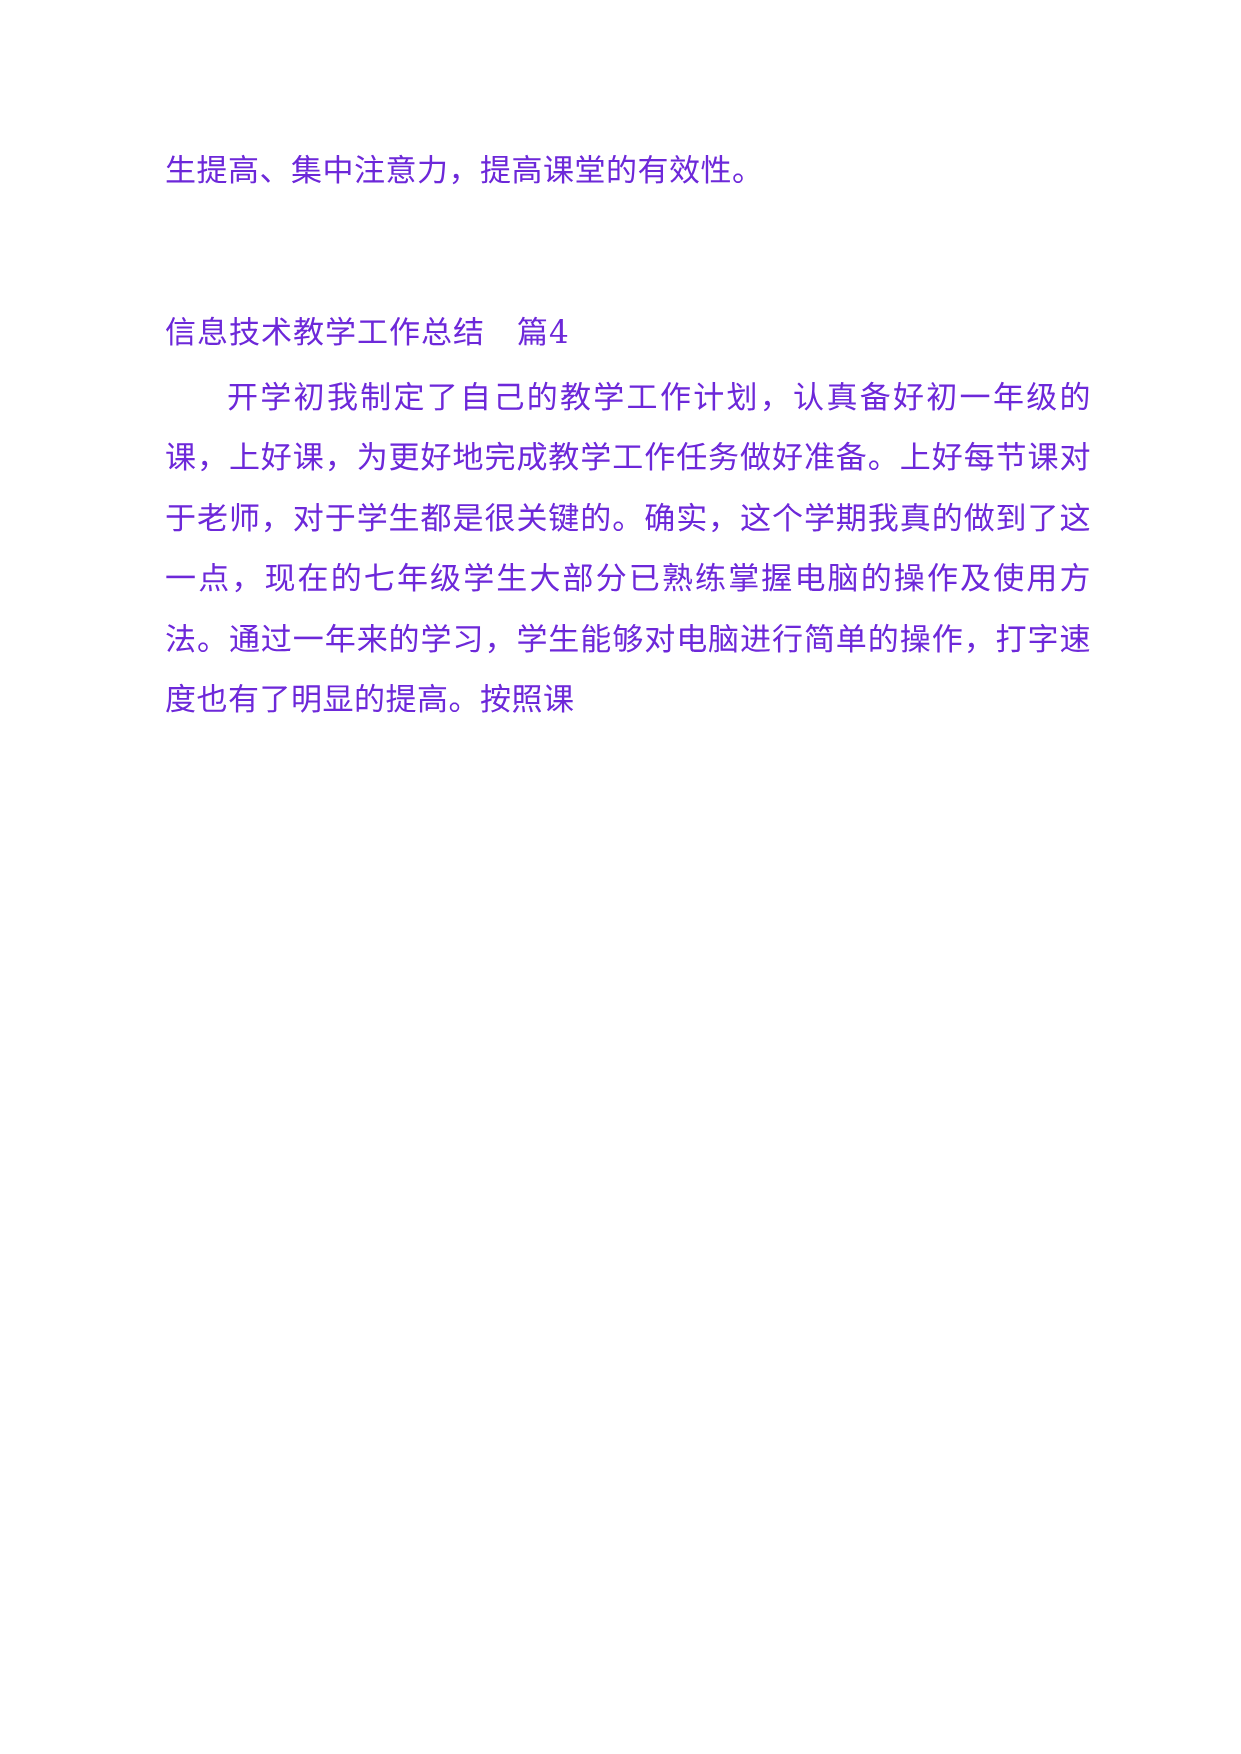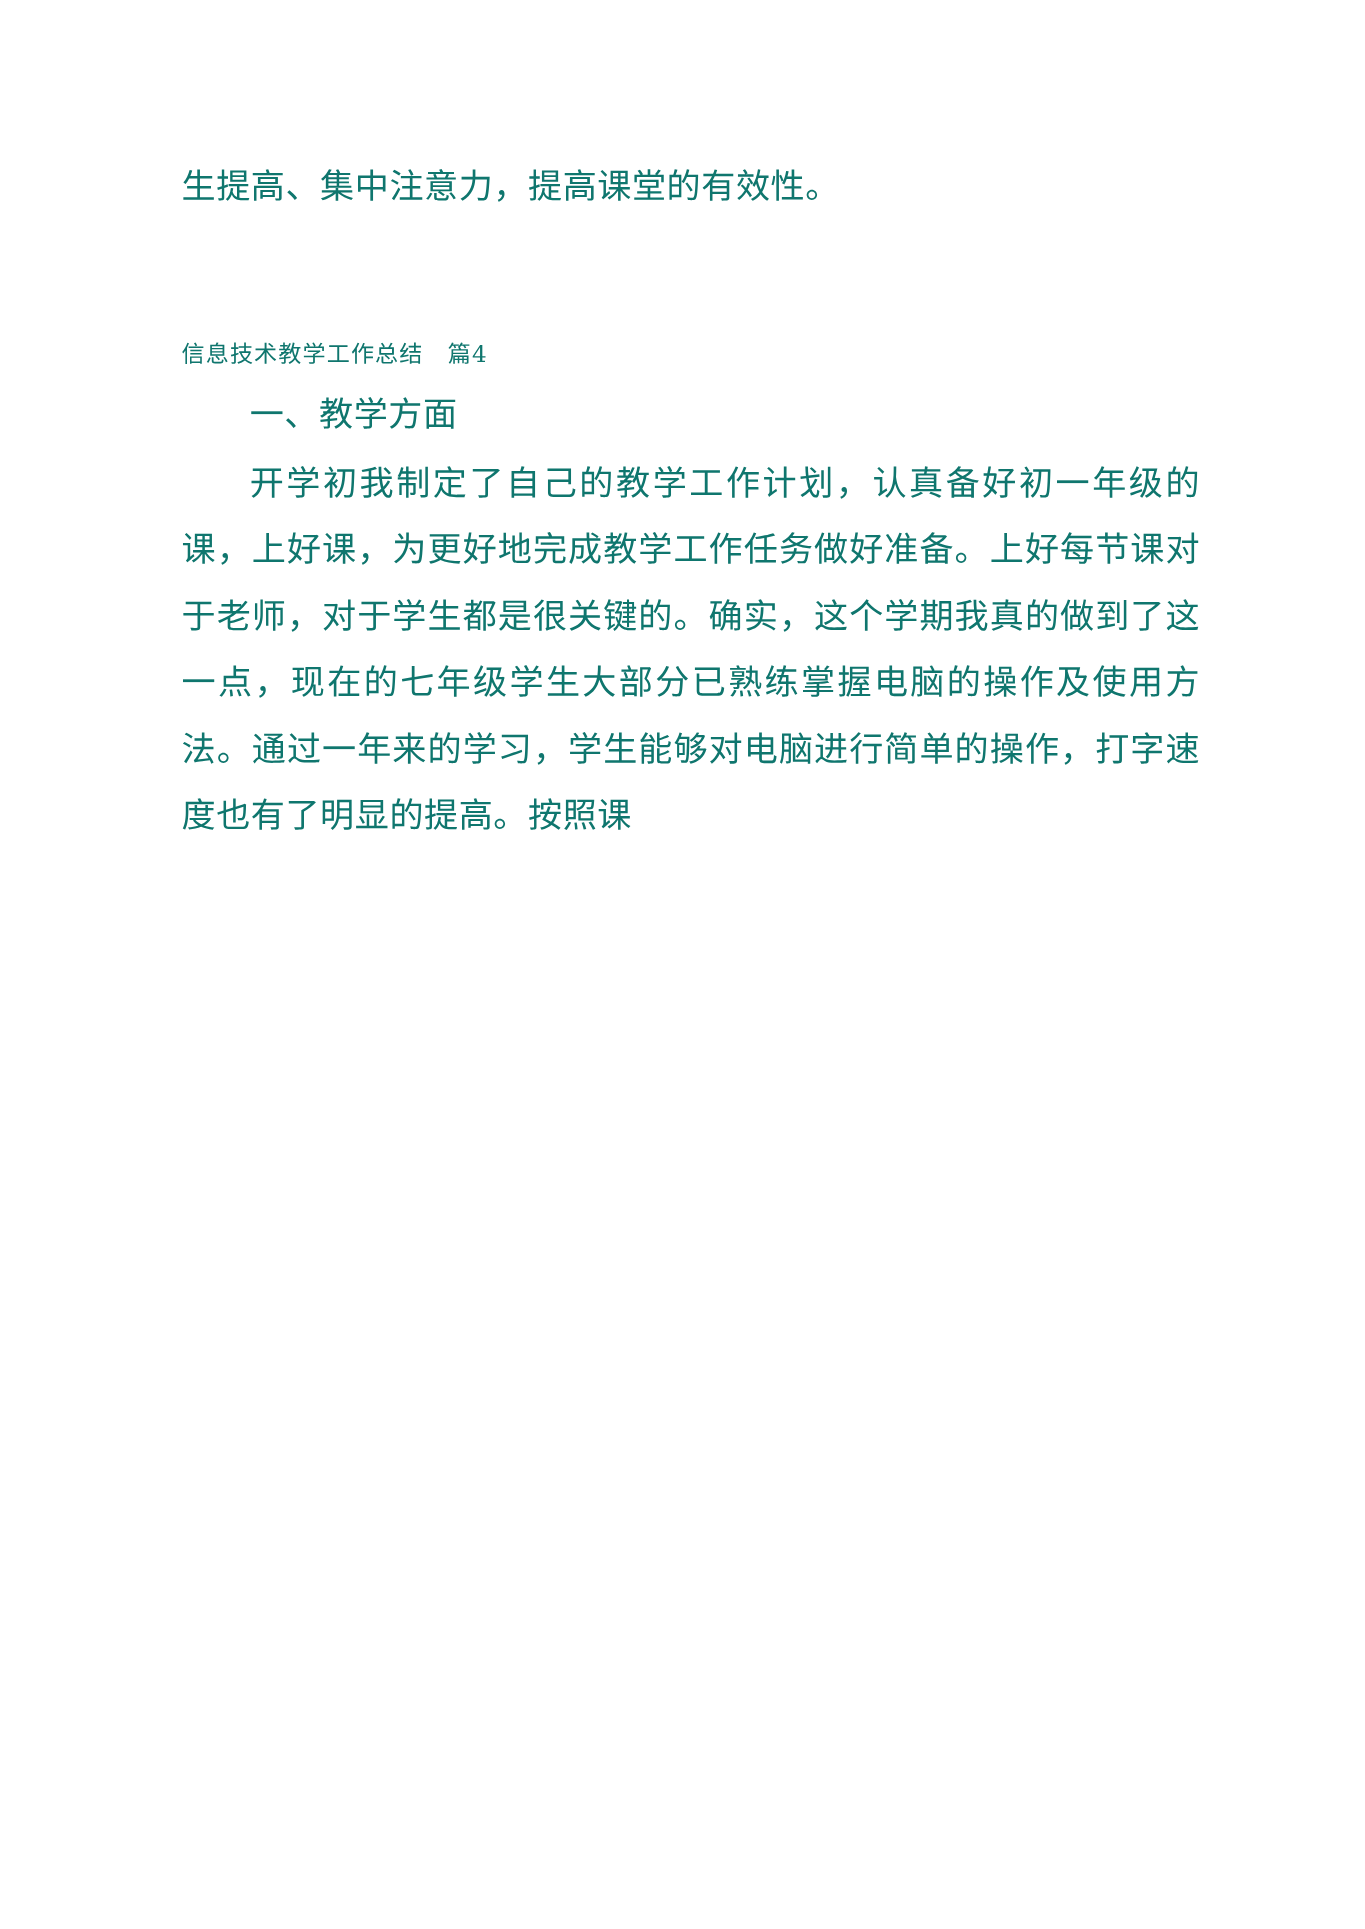--- a/index.html
+++ b/index.html
@@ -9,39 +9,39 @@
   }
   .page {
     position: relative;
     width: 1241px;
     height: 1754px;
     background: #ffffff;
     margin: 0 auto;
     box-sizing: border-box;
     padding: 140px 150px 60px 165px;
     font-family: "DejaVu Serif", "Liberation Serif", serif;
-    color: #0f766e;
+    color: #6d28d9;
   }
   .doc-body {
     font-size: 31px;
     line-height: 1.95;
     letter-spacing: 0.5px;
     text-align: justify;
     text-justify: inter-ideograph;
   }
   p {
     margin: 0 0 2px 0;
   }
   .indent {
     text-indent: 2em;
   }
   .heading {
     margin-top: 66px;
     margin-bottom: 4px;
-    font-size: 21px;
+    font-size: 31px;
     letter-spacing: 1px;
   }
   .spacer-block {
     height: 34px;
   }
 </style>
 </head>
 <body>
 
 <div class="page">
@@ -50,18 +50,17 @@
     <p class="para">生提高、集中注意力，提高课堂的有效性。</p>
 
 
 
 
     <div class="spacer-block"></div>
 
     <p class="heading">信息技术教学工作总结　篇4</p>
 
 
-    <p class="indent">一、教学方面</p>
 
     <p class="indent">开学初我制定了自己的教学工作计划，认真备好初一年级的课，上好课，为更好地完成教学工作任务做好准备。上好每节课对于老师，对于学生都是很关键的。确实，这个学期我真的做到了这一点，现在的七年级学生大部分已熟练掌握电脑的操作及使用方法。通过一年来的学习，学生能够对电脑进行简单的操作，打字速度也有了明显的提高。按照课</p>
 
   </div>
 </div>
 
 </body></html>

